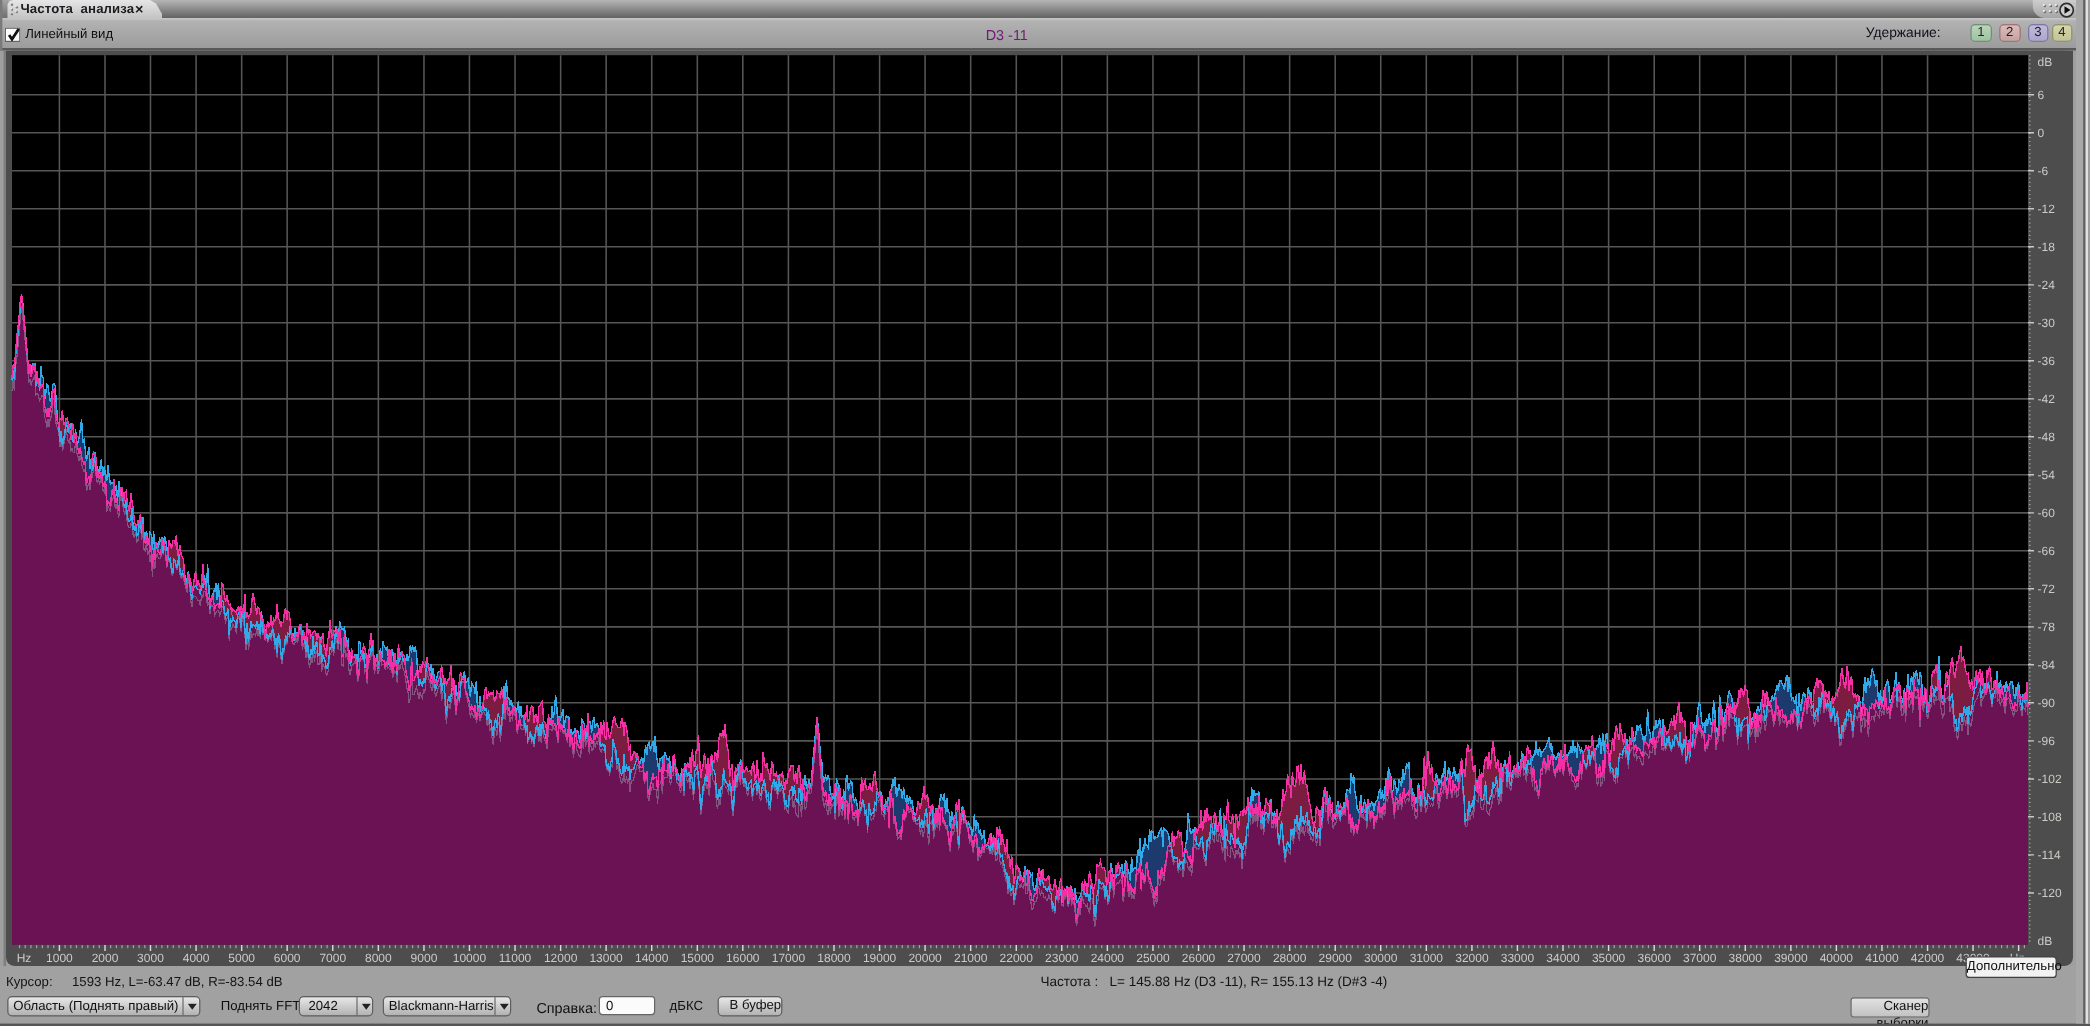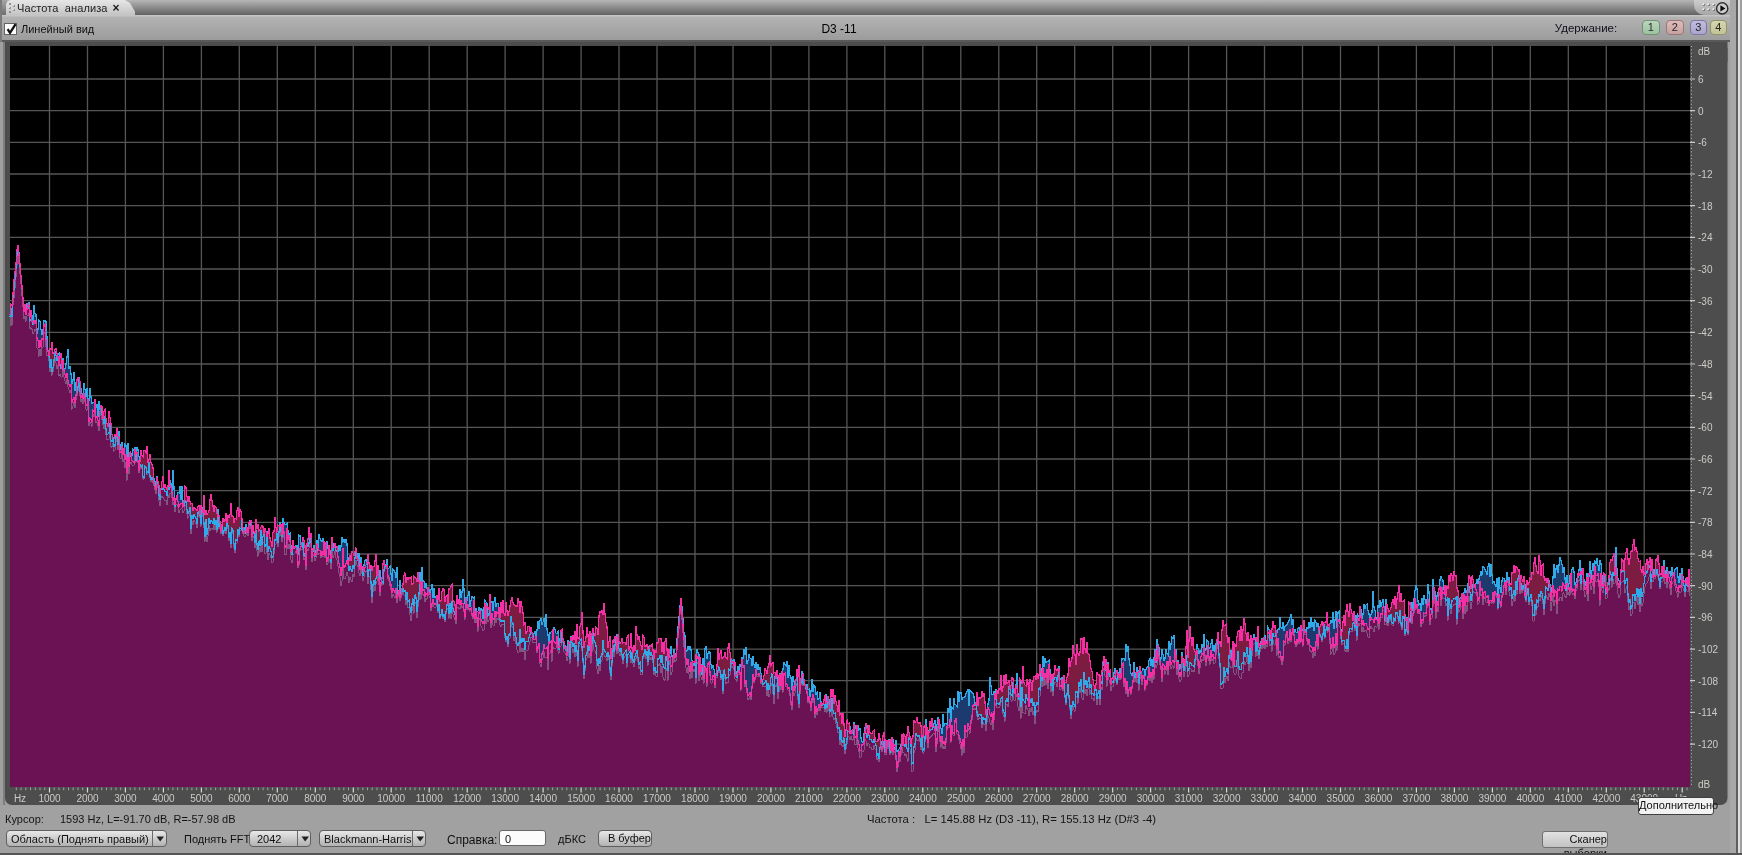--- a/index.html
+++ b/index.html
@@ -17,21 +17,21 @@
       <circle cx="2" cy="6" r="1"></circle>
       <circle cx="6" cy="8" r="1"></circle>
       <circle cx="2" cy="10" r="1"></circle>
     </g>
     <g fill="#e8e8e8">
       <circle cx="5.2" cy="3.2" r="0.8"></circle>
       <circle cx="1.2" cy="5.2" r="0.8"></circle>
       <circle cx="5.2" cy="7.2" r="0.8"></circle>
     </g>
   </svg>
-<div class="abs" style="left:17px;top:2px;height:13px;font-size:11px;font-weight:400;color:#1c1c20;letter-spacing:0.1px;white-space:nowrap">Частота&nbsp; анализа</div>
+<div class="abs" style="left:17px;top:2px;height:13px;font-size:11px;font-weight:700;color:#1c1c20;letter-spacing:0.1px;white-space:nowrap">Частота&nbsp; анализа</div>
 <div class="abs" style="left:109px;top:0.5px;width:14px;height:14px;font-size:12px;font-weight:700;color:#1a1a1a;text-align:center;line-height:14px">×</div>
 
 <div class="abs" style="left:1694px;top:0;width:48px;height:15px;background:linear-gradient(#cdcdcd,#a6a6a6);border-bottom-left-radius:10px"></div>
 <svg class="abs" style="left:1701px;top:2px" width="16" height="12">
     <g fill="#6f6f6f">
       <circle cx="3" cy="3" r="1.1"></circle>
       <circle cx="8" cy="3" r="1.1"></circle>
       <circle cx="13" cy="3" r="1.1"></circle>
       <circle cx="3" cy="8" r="1.1"></circle>
       <circle cx="8" cy="8" r="1.1"></circle>
@@ -51,21 +51,21 @@
     <path d="M5.4,4.3 L10.4,7.4 L5.4,10.5 Z" fill="#0c0c0c"></path>
   </svg>
 
 <div class="abs" style="left:0;top:15px;width:1742px;height:25px;background:linear-gradient(#cacaca 0%,#b2b2b2 10%,#9c9c9c 100%)"></div>
 <div class="abs" style="left:0;top:40px;width:1742px;height:2px;background:#595959"></div>
 <div class="abs" style="left:4px;top:22.5px;width:12.5px;height:12.5px;background:#fcfcfc;border:1.6px solid #646464"></div>
 <svg class="abs" style="left:5px;top:21.5px" width="14" height="14">
     <path d="M2.6,7.2 L5,10.8 L10.6,2.2" fill="none" stroke="#111" stroke-width="2.3"></path>
   </svg>
 <div class="abs" style="left:21px;top:23px;font-size:11px;color:#101010">Линейный вид</div>
-<div class="abs" style="left:789px;top:21.5px;width:100px;text-align:center;font-size:12px;color:#000000">D3 -11</div>
+<div class="abs" style="left:789px;top:21.5px;width:100px;text-align:center;font-size:12px;color:#701a75">D3 -11</div>
 <div class="abs" style="left:1536px;top:22px;width:100px;text-align:center;font-size:11.5px;color:#10101c">Удержание:</div>
 <div class="abs" style="left:1642px;top:19.5px;width:17.5px;height:15.5px;background:linear-gradient(#bcd4bd,#9dc2a0);border:1.3px solid #6d9373;border-radius:4px;font-size:11px;color:#1c281c;text-align:center;line-height:13px">1</div>
 <div class="abs" style="left:1666px;top:19.5px;width:17.5px;height:15.5px;background:linear-gradient(#dcbcbc,#c5a2a2);border:1.3px solid #a07474;border-radius:4px;font-size:11px;color:#2a1c1c;text-align:center;line-height:13px">2</div>
 <div class="abs" style="left:1689.5px;top:19.5px;width:17.5px;height:15.5px;background:linear-gradient(#c1bcdc,#aba5cb);border:1.3px solid #7d77a8;border-radius:4px;font-size:11px;color:#1c1c2a;text-align:center;line-height:13px">3</div>
 <div class="abs" style="left:1709.5px;top:19.5px;width:17.5px;height:15.5px;background:linear-gradient(#d5d6ae,#c2c397);border:1.3px solid #93946a;border-radius:4px;font-size:11px;color:#25261c;text-align:center;line-height:13px">4</div>
 
 <div class="abs" style="left:2.5px;top:42px;width:2.5px;height:763px;background:#7e7e7e"></div>
 <svg width="1723" height="763" viewBox="0 0 1723 763" style="position:absolute;left:5px;top:42px" shape-rendering="auto">
 <rect x="0" y="0" width="1722.5" height="763" rx="7" fill="#4d4d4d"></rect>
 <rect x="0" y="0" width="1722.5" height="20" fill="#4d4d4d"></rect>
@@ -150,21 +150,21 @@
 <text x="1525.3" y="759.5" text-anchor="middle">40000</text>
 <text x="1563.3" y="759.5" text-anchor="middle">41000</text>
 <text x="1601.3" y="759.5" text-anchor="middle">42000</text>
 <text x="1639.2" y="759.5" text-anchor="middle">43000</text>
 <text x="1676.0" y="759.5" text-anchor="middle">Hz</text>
 </g>
 </svg>
 
 <div class="abs" style="left:0;top:805px;width:1742px;height:47px;background:#a1a1a1"></div>
 <div class="abs" style="left:5px;top:812.5px;font-size:11px;color:#141414">Курсор:</div>
-<div class="abs" style="left:60px;top:812.5px;font-size:11px;color:#141414">1593 Hz, L=-91.70 dB, R=-57.98 dB</div>
+<div class="abs" style="left:60px;top:812.5px;font-size:11px;color:#141414">1593 Hz, L=-63.47 dB, R=-83.54 dB</div>
 <div class="abs" style="left:867px;top:812.5px;font-size:11.3px;color:#141414;white-space:nowrap">Частота :&nbsp;&nbsp;&nbsp;L= 145.88 Hz (D3 -11), R= 155.13 Hz (D#3 -4)</div>
 
 <div class="abs" style="left:5.5px;top:830px;width:161px;height:16.5px;background:linear-gradient(#e8e8e8,#b2b2b2);border:1.3px solid #5f5f5f;border-radius:4px"></div>
 <div class="abs" style="left:11px;top:833px;font-size:11px;color:#101010;white-space:nowrap">Область (Поднять правый)</div>
 <div class="abs" style="left:152px;top:831px;width:1px;height:14.5px;background:#6a6a6a"></div>
 <svg class="abs" style="left:155.5px;top:835.5px" width="9" height="6">
     <path d="M0.5,0.5 L8,0.5 L4.2,5.5 Z" fill="#222"></path>
   </svg>
 <div class="abs" style="left:184px;top:833px;font-size:11px;color:#101010">Поднять FFT:</div>
 <div class="abs" style="left:249px;top:830px;width:62px;height:16.5px;background:linear-gradient(#e8e8e8,#b2b2b2);border:1.3px solid #5f5f5f;border-radius:4px"></div>

